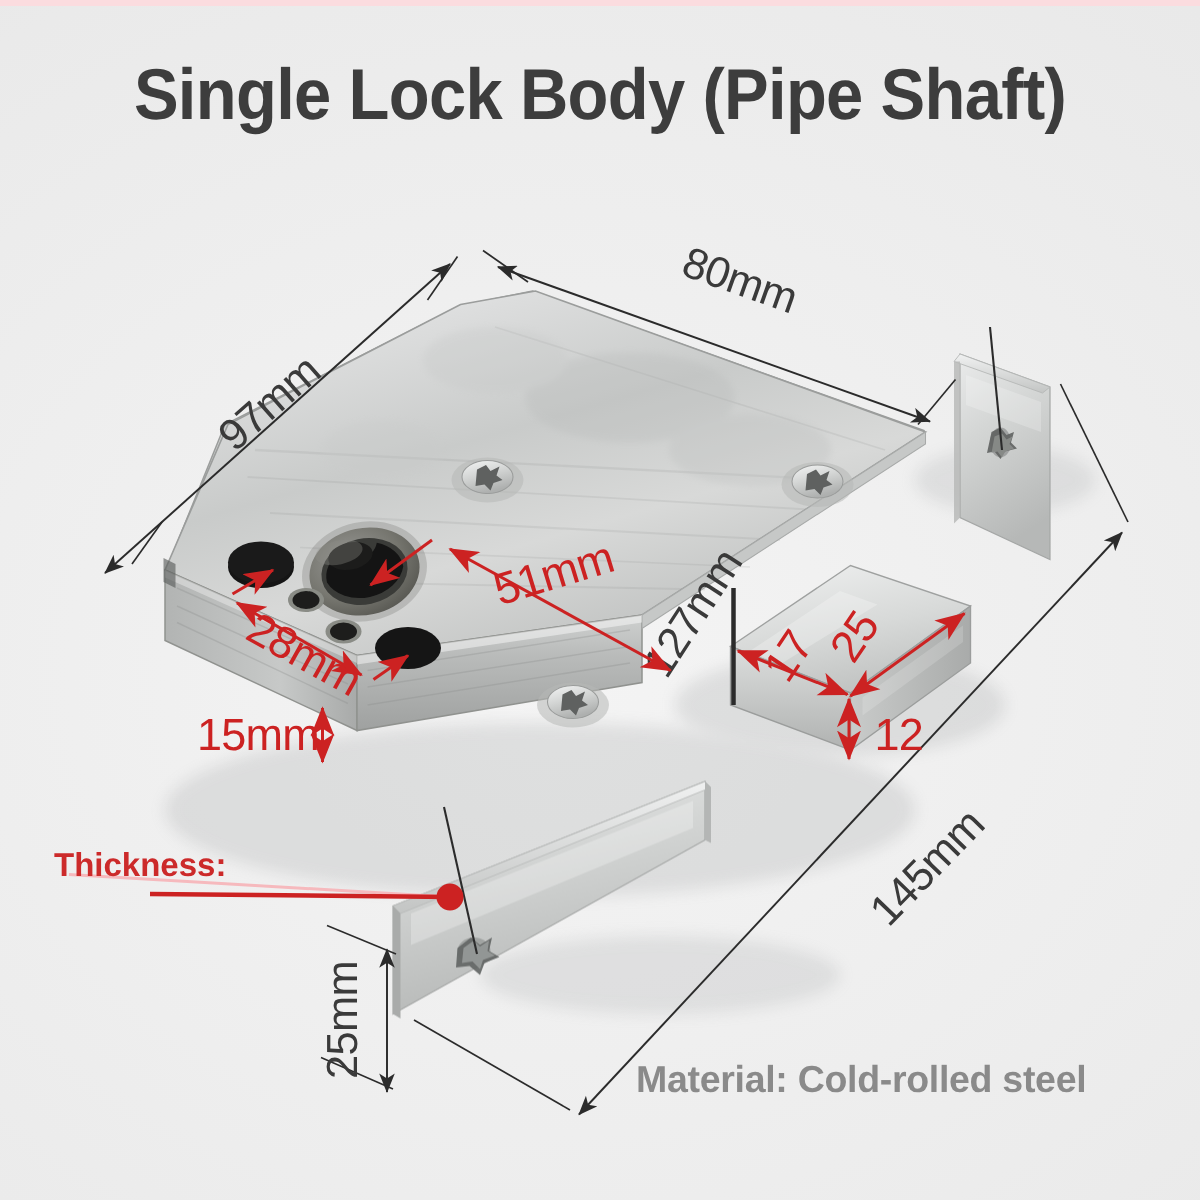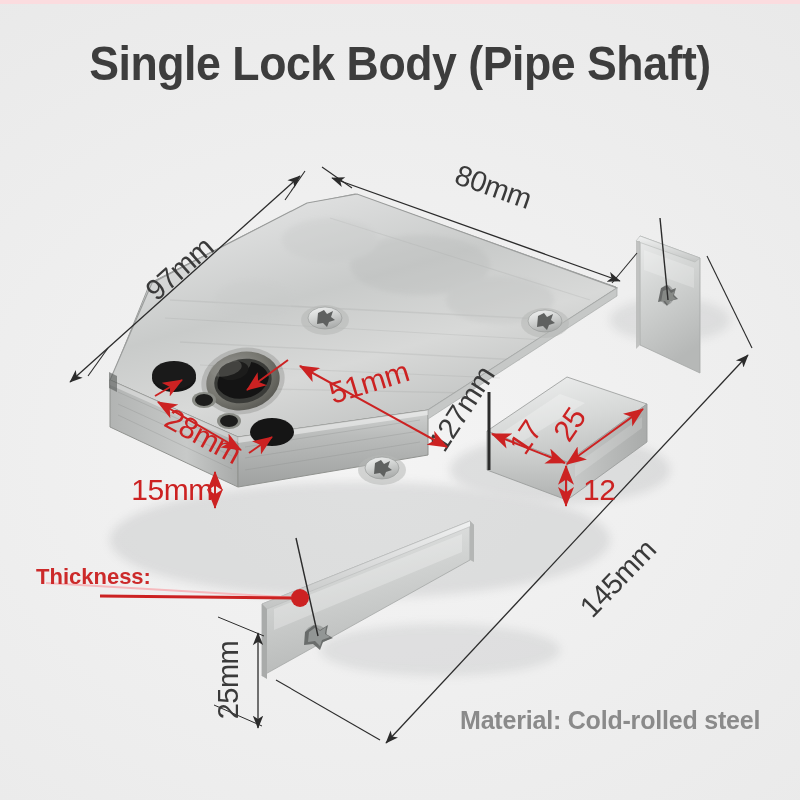--- a/index.html
+++ b/index.html
@@ -27,21 +27,21 @@
     font-weight:bold;
     line-height:1.02;
     color:#3d3d3d;
     letter-spacing:-0.5px;
     font-family:"Liberation Sans", sans-serif;
     transform:scaleX(0.93);
     transform-origin:center top;
   }
   .material{
     position:absolute;
-    left:460px;top:706px;
+    left:424px;top:706px;
     font-size:25px;
     font-weight:bold;
     color:#8a8a8a;
     white-space:nowrap;
     letter-spacing:-0.2px;
   }
   svg.art{position:absolute;left:0;top:0;width:800px;height:800px;}
   .dimtxt{
     font-family:"Liberation Sans", sans-serif;
     font-size:29px;

